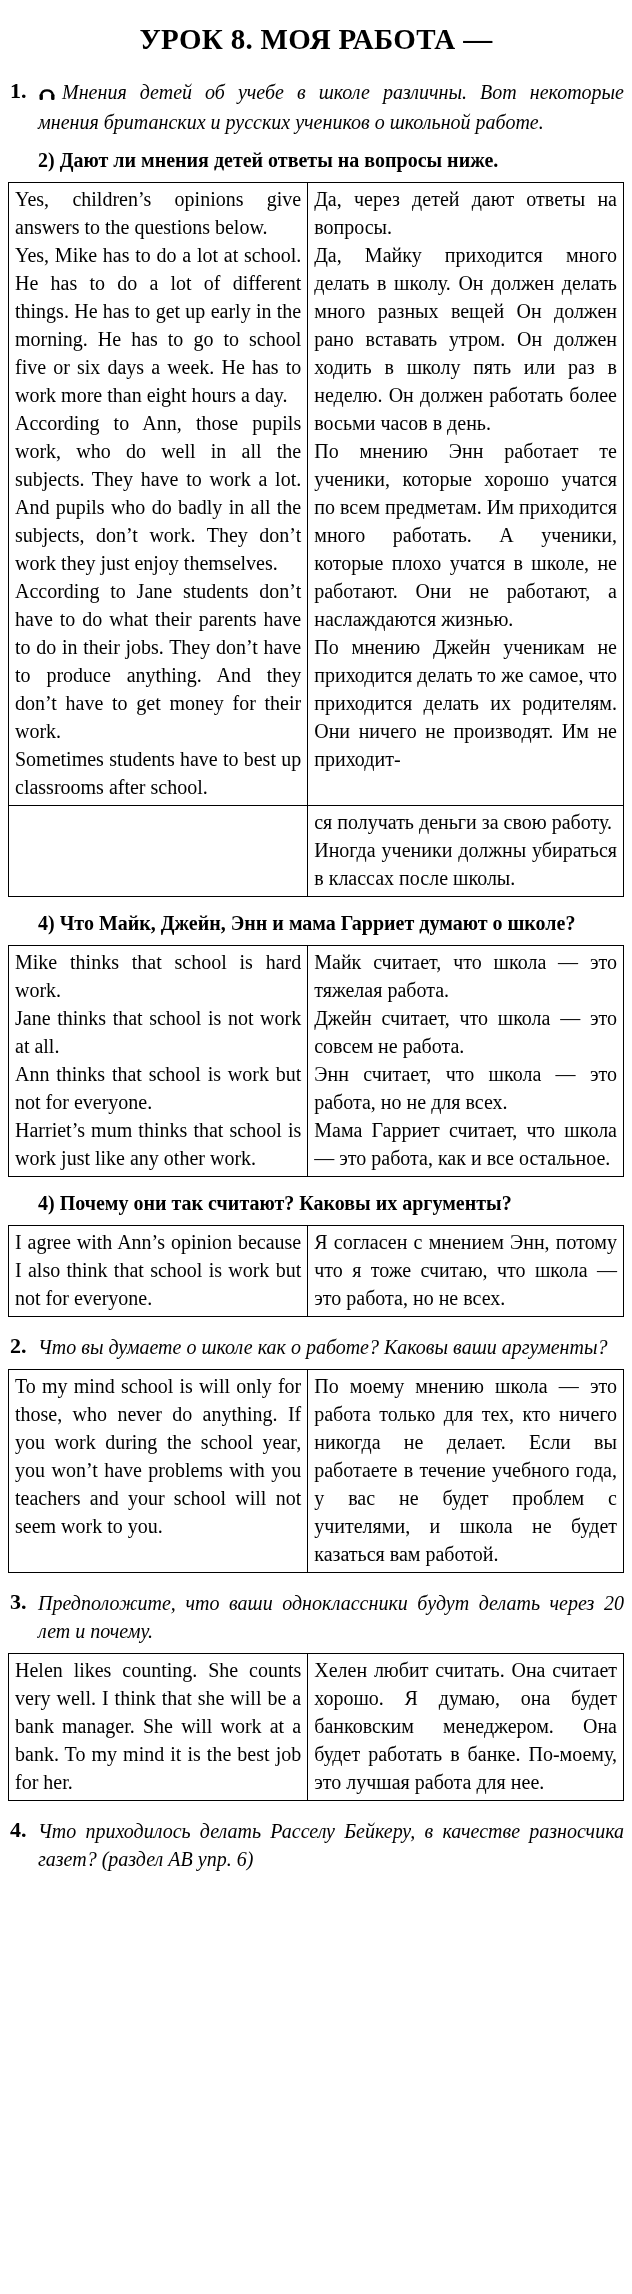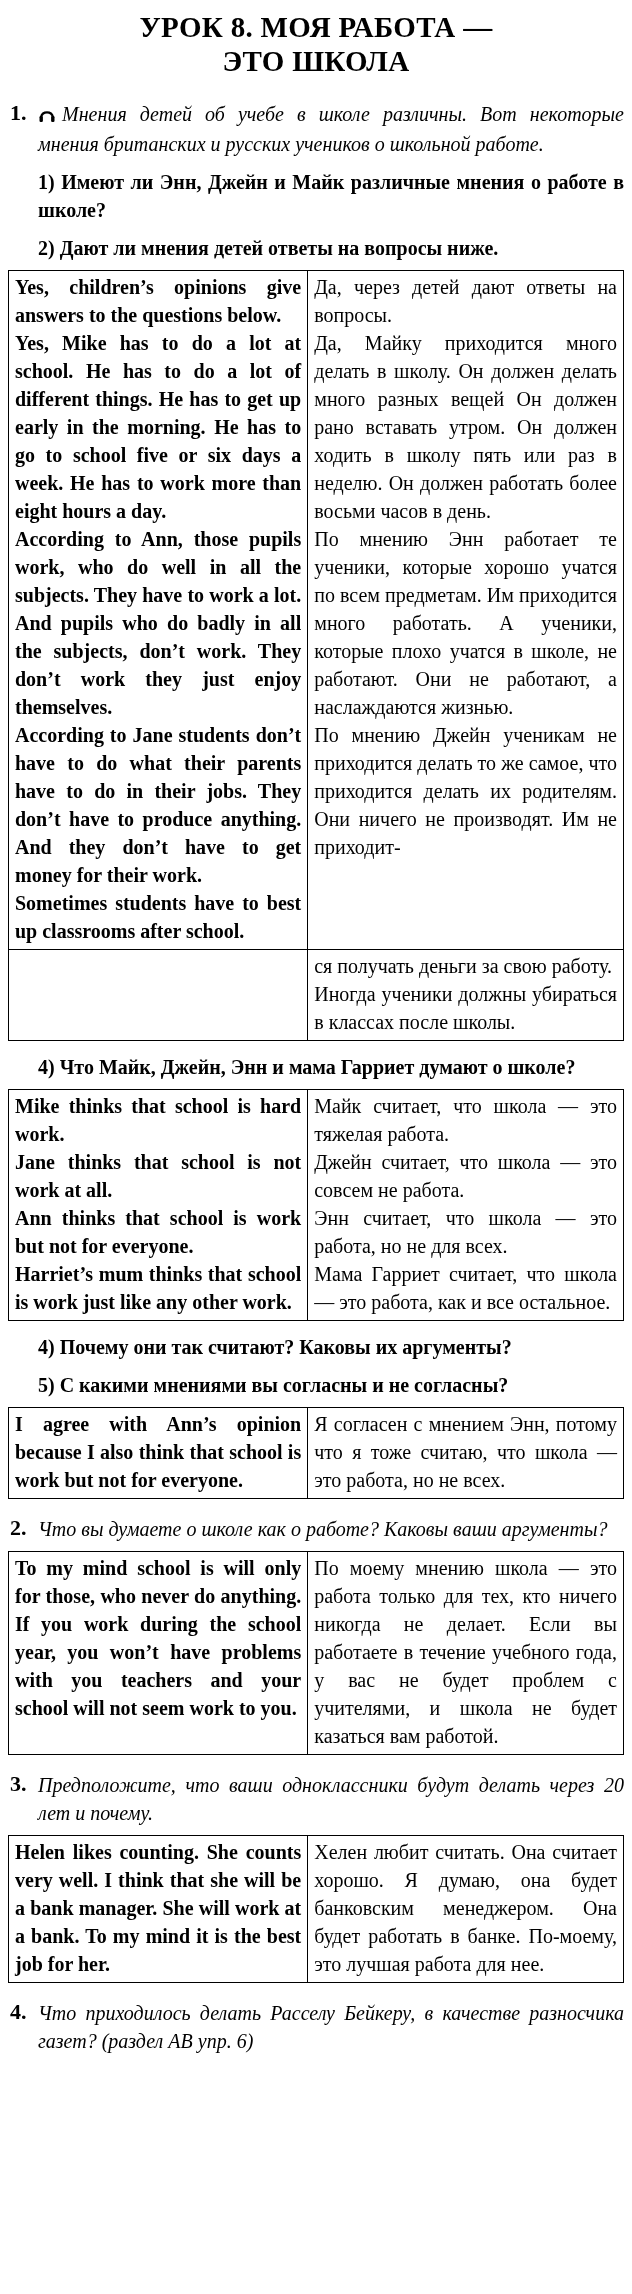--- a/index.html
+++ b/index.html
@@ -9,21 +9,21 @@
     font-family:"Liberation Serif", serif;
     font-size:20px;
   }
   .page { padding:6px 8px 14px 8px; box-sizing:border-box; width:632px; }
 
   h1.title {
     text-align:center;
     font-size:29px;
     line-height:34px;
     font-weight:bold;
-    margin:4px 0 22px 0;
+    margin:16px 0 22px 0;
     letter-spacing:0.3px;
   }
 
   .exercise { position:relative; padding-left:30px; margin-top:16px; }
   .ex-num {
     position:absolute; left:2px; top:0;
     font-weight:bold; font-size:22px; font-style:normal;
   }
 
   .intro {
@@ -43,56 +43,54 @@
     border-collapse:collapse;
     table-layout:fixed;
     width:calc(100% + 30px);
     margin:4px 0 12px -30px;
   }
   .ttable td {
     border:1px solid #000;
     vertical-align:top;
     padding:2px 6px 4px 6px;
   }
-  .ttable td.en { width:48.6%;font-weight:bold; }
+  .ttable td.en { width:48.6%; }
   .ttable td.ru { width:51.4%; }
   .ttable p {
     margin:0;
     line-height:28px;
     text-align:justify;
   }
   .ttable.first { margin-bottom:0; }
   .ttable.cont  { margin-top:-1px; margin-bottom:12px; }
 
   .hp { display:inline-block; vertical-align:-2px; margin-right:6px; }
 </style>
 </head>
 <body>
 
 <div class="page">
 
   <h1 class="title">
     <span>УРОК 8. МОЯ РАБОТА —</span><br>
-    <span>ЭТО ШКОЛА</span>
   </h1>
 
   <section class="exercise">
     <span class="ex-num">1.</span>
 
     <p class="intro">
       <span class="hp">
         <svg width="18" height="15" viewBox="0 0 18 15" aria-hidden="true">
           <path d="M3 9 A6.2 6.2 0 0 1 15 9" stroke="#000" stroke-width="2.2" fill="none"></path>
           <rect x="1.5" y="8" width="3.4" height="6" rx="1.2" fill="#000"></rect>
           <rect x="13.1" y="8" width="3.4" height="6" rx="1.2" fill="#000"></rect>
         </svg>
       </span><span>Мнения детей об учебе в школе различны. Вот некоторые мнения британских и русских учеников о школьной работе.</span>
     </p>
 
-    <p class="question">1) Имеют ли Энн, Джейн и Майк различные мнения о работе в школе?</p>
     <p class="question">2) Дают ли мнения детей ответы на вопросы ниже.</p>
 
     <table class="ttable first">
       <tbody>
           <tr>
         <td class="en">
           <p>Yes, children’s opinions give answers to the questions below.</p>
           <p>Yes, Mike has to do a lot at school. He has to do a lot of different things. He has to get up early in the morning. He has to go to school five or six days a week. He has to work more than eight hours a day.</p>
           <p>According to Ann, those pupils work, who do well in all the subjects. They have to work a lot. And pupils who do badly in all the subjects, don’t work. They don’t work they just enjoy themselves.</p>
           <p>According to Jane students don’t have to do what their parents have to do in their jobs. They don’t have to produce anything. And they don’t have to get money for their work.</p>
@@ -135,21 +133,20 @@
           <p>Майк считает, что школа — это тяжелая работа.</p>
           <p>Джейн считает, что школа — это совсем не работа.</p>
           <p>Энн считает, что школа — это работа, но не для всех.</p>
           <p>Мама Гарриет считает, что школа — это работа, как и все остальное.</p>
         </td>
       </tr>
     </tbody>
       </table>
 
     <p class="question">4) Почему они так считают? Каковы их аргументы?</p>
-    <p class="question">5) С какими мнениями вы согласны и не согласны?</p>
 
     <table class="ttable">
       <tbody>
           <tr>
         <td class="en">
           <p>I agree with Ann’s opinion because I also think that school is work but not for everyone.</p>
         </td>
         <td class="ru">
           <p>Я согласен с мнением Энн, потому что я тоже считаю, что школа — это работа, но не всех.</p>
         </td>

